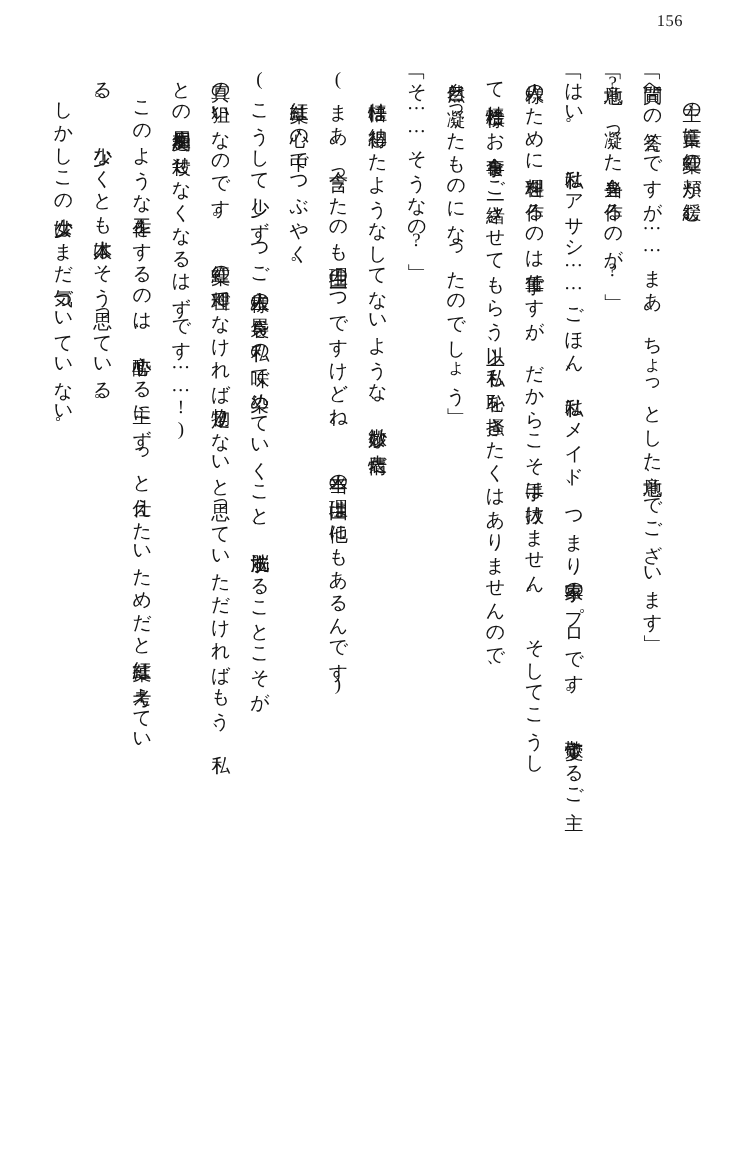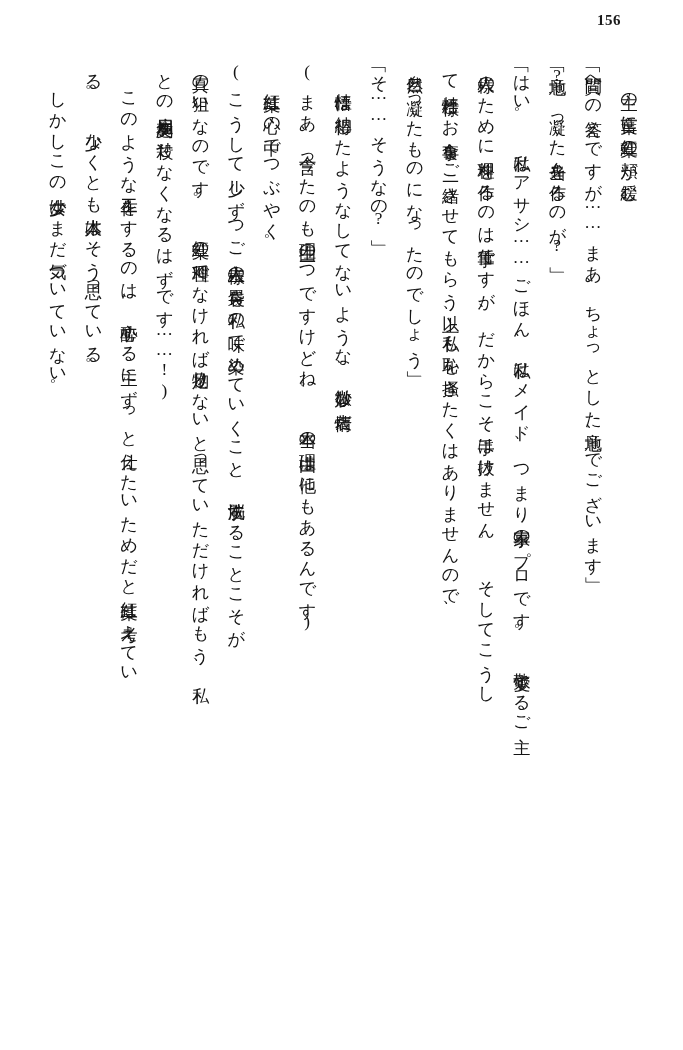--- a/index.html
+++ b/index.html
@@ -23,21 +23,20 @@
     background: #fff;
   }
   .page-number {
     position: absolute;
     top: 12px;
     right: 62px;
     font-size: 15px;
     letter-spacing: 0.5px;
     color: #1a1a1a;
     font-family: "Liberation Serif", "DejaVu Serif", serif;
-    font-weight: bold;
   }
   .text-body {
     position: absolute;
     top: 62px;
     left: 38px;
     right: 38px;
     bottom: 40px;
     writing-mode: vertical-rl;
     text-orientation: upright;
     direction: ltr;

